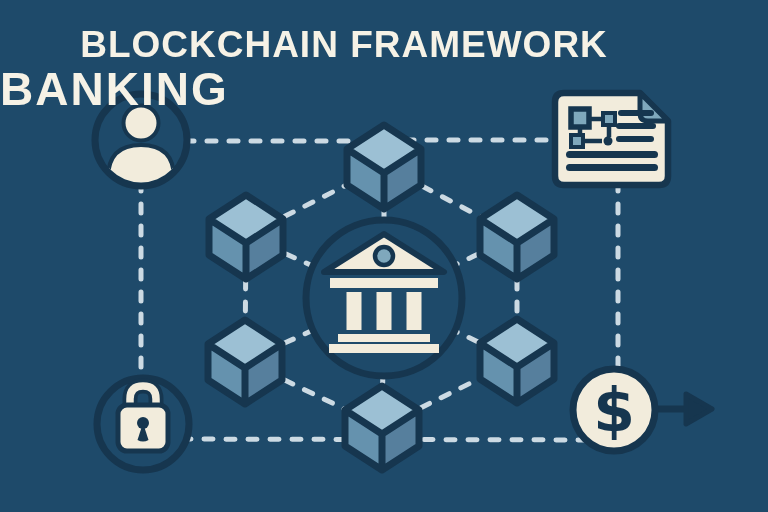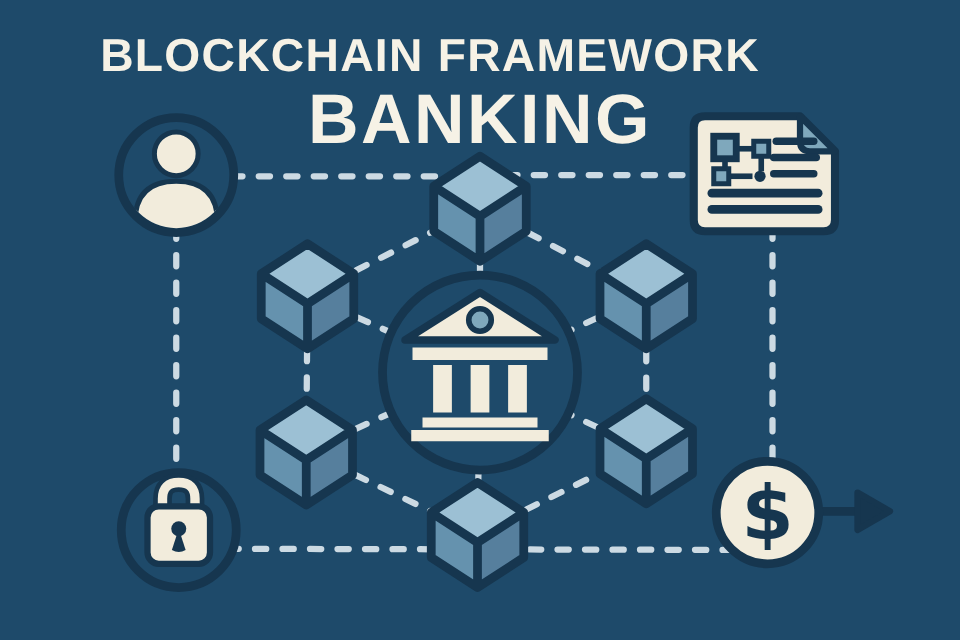--- a/index.html
+++ b/index.html
@@ -6,22 +6,22 @@
   #stage{
     position:relative;width:768px;height:512px;overflow:hidden;
     background:#1e4a6a;
     font-family:"Liberation Sans", sans-serif;
   }
   .title-line1{
     position:absolute;left:0;top:24px;width:688px;text-align:center;
     font-size:37px;font-weight:bold;letter-spacing:1px;color:#f6f2e6;
   }
   .title-line2{
-    position:absolute;left:0;top:62px;width:768px;text-align:center;
-    font-size:56px;font-weight:bold;letter-spacing:2px;color:#f6f2e6;
+    position:absolute;left:0;top:62px;width:768px;
+    font-size:46px;font-weight:bold;letter-spacing:2px;color:#f6f2e6;
   }
   svg{position:absolute;left:0;top:0;}
   .dollar-glyph{
     font-family:"DejaVu Sans","Liberation Sans",sans-serif;
     font-weight:bold;
   }
 </style>
 </head>
 <body>
 

